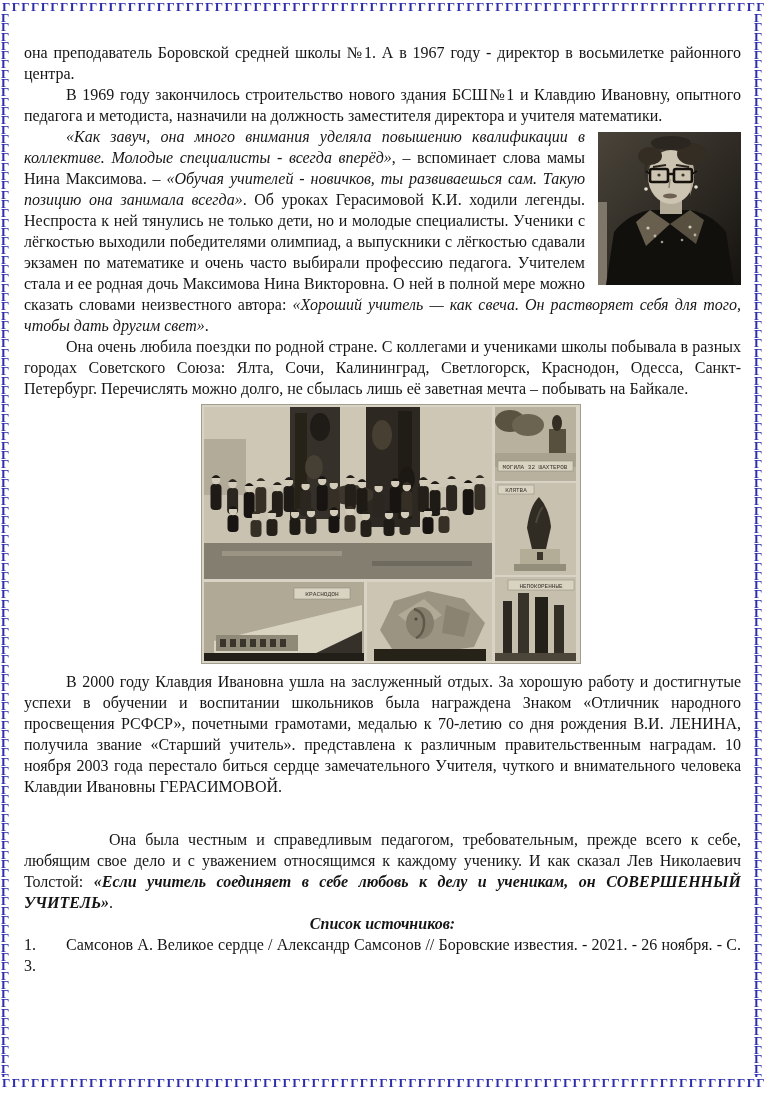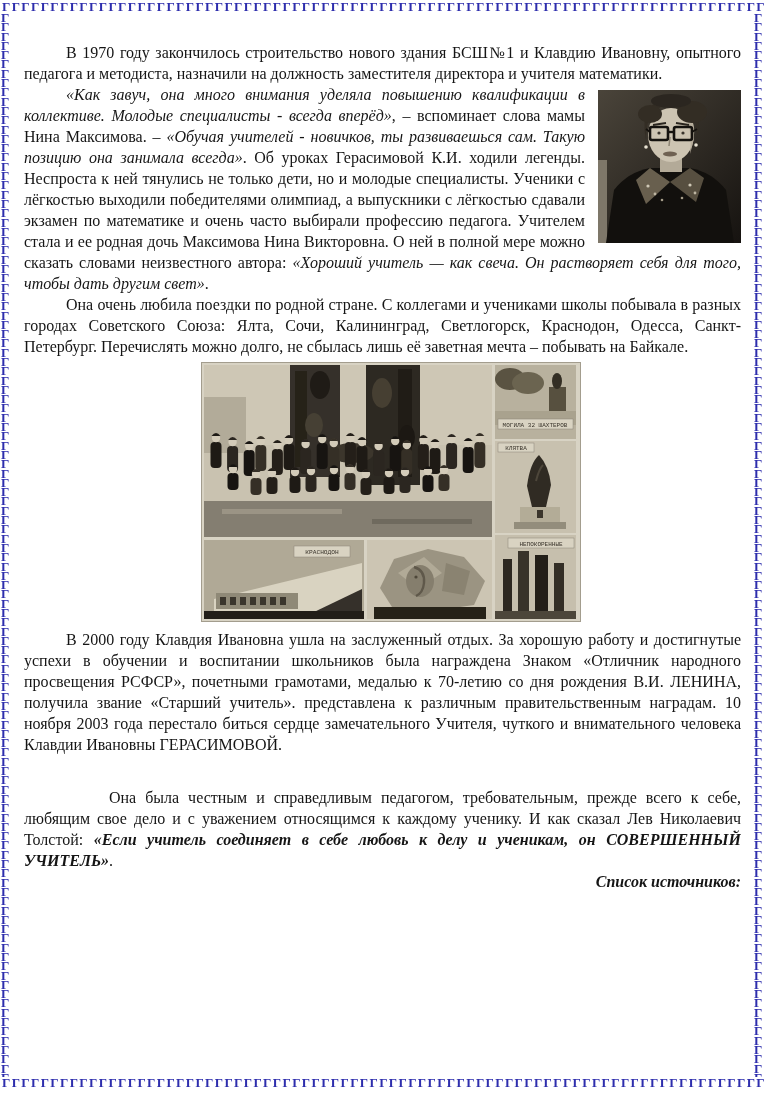--- a/index.html
+++ b/index.html
@@ -59,40 +59,41 @@
   
   .collage-wrap{
     position:relative;left:8px;
     width:378px;margin:5px auto 7px;
     border:1px solid #a39d8e;
     background:#d8d3c4;
   }
   .collage-wrap svg{display:block;width:376px;height:258px;}
   
   .src-head{
-    text-align:right;
+    text-align:center;
     font-weight:bold;font-style:italic;
     font-size:16px;line-height:21px;margin:0;
   }
   .src-item{margin:0;}
   .src-num{display:inline-block;width:42px;}
 </style>
 </head>
 <body>
 
 <div class="page">
 
   <div class="b-strip b-top" style="color: rgb(46, 46, 173);">ΓΓΓΓΓΓΓΓΓΓΓΓΓΓΓΓΓΓΓΓΓΓΓΓΓΓΓΓΓΓΓΓΓΓΓΓΓΓΓΓΓΓΓΓΓΓΓΓΓΓΓΓΓΓΓΓΓΓΓΓΓΓΓΓΓΓΓΓΓΓΓΓΓΓΓΓΓΓΓΓΓΓΓΓΓΓΓΓ</div>
   <div class="b-strip b-bottom" style="color: rgb(46, 46, 173);">ΓΓΓΓΓΓΓΓΓΓΓΓΓΓΓΓΓΓΓΓΓΓΓΓΓΓΓΓΓΓΓΓΓΓΓΓΓΓΓΓΓΓΓΓΓΓΓΓΓΓΓΓΓΓΓΓΓΓΓΓΓΓΓΓΓΓΓΓΓΓΓΓΓΓΓΓΓΓΓΓΓΓΓΓΓΓΓΓ</div>
   <div class="b-strip b-left" style="color: rgb(46, 46, 173);">ΓΓΓΓΓΓΓΓΓΓΓΓΓΓΓΓΓΓΓΓΓΓΓΓΓΓΓΓΓΓΓΓΓΓΓΓΓΓΓΓΓΓΓΓΓΓΓΓΓΓΓΓΓΓΓΓΓΓΓΓΓΓΓΓΓΓΓΓΓΓΓΓΓΓΓΓΓΓΓΓΓΓΓΓΓΓΓΓΓΓΓΓΓΓΓΓΓΓΓΓΓΓΓΓΓΓΓΓΓΓΓΓΓΓΓΓΓΓΓΓΓΓΓΓΓΓΓΓΓΓ</div>
   <div class="b-strip b-right" style="color: rgb(46, 46, 173);">ΓΓΓΓΓΓΓΓΓΓΓΓΓΓΓΓΓΓΓΓΓΓΓΓΓΓΓΓΓΓΓΓΓΓΓΓΓΓΓΓΓΓΓΓΓΓΓΓΓΓΓΓΓΓΓΓΓΓΓΓΓΓΓΓΓΓΓΓΓΓΓΓΓΓΓΓΓΓΓΓΓΓΓΓΓΓΓΓΓΓΓΓΓΓΓΓΓΓΓΓΓΓΓΓΓΓΓΓΓΓΓΓΓΓΓΓΓΓΓΓΓΓΓΓΓΓΓΓΓΓ</div>
 
   <div class="content">
 
-    <div class="para ind"><span class="r-n">В 1970 году закончилось строительство нового здания БСШ№1 и Клавдию Ивановну, опытного педагога и методиста, назначили на должность заместителя директора и учителя математики.</span></div>
+    <div class="para"><span class="r-n">она преподаватель Боровской средней школы №1. А в 1967 году - директор в восьмилетке районного центра.</span></div>
+    <div class="para ind"><span class="r-n">В 1969 году закончилось строительство нового здания БСШ№1 и Клавдию Ивановну, опытного педагога и методиста, назначили на должность заместителя директора и учителя математики.</span></div>
 
     <div class="portrait">
       <svg viewBox="0 0 143 153" xmlns="http://www.w3.org/2000/svg">
         <defs>
           <linearGradient id="bgG" x1="0" y1="0" x2="1" y2="1">
             <stop offset="0" stop-color="#4a443a"></stop>
             <stop offset="1" stop-color="#161310"></stop>
           </linearGradient>
         </defs>
         <rect x="0" y="0" width="143" height="153" fill="url(#bgG)"></rect>
@@ -314,15 +315,18 @@
           <rect x="172" y="244" width="112" height="12" fill="#262218"></rect>
         </g>
       </svg>
     </div>
 
     <div class="para ind"><span class="r-n">В 2000 году Клавдия Ивановна ушла на заслуженный отдых. За хорошую работу и достигнутые успехи в обучении и воспитании школьников была награждена Знаком «Отличник народного просвещения РСФСР», почетными грамотами, медалью к 70-летию со дня рождения В.И. ЛЕНИНА, получила звание «Старший учитель». представлена к различным правительственным наградам. 10 ноября 2003 года перестало биться сердце замечательного Учителя, чуткого и внимательного человека Клавдии Ивановны ГЕРАСИМОВОЙ.</span></div>
     <div class="para ind-lg"><span class="r-n">Она была честным и справедливым педагогом, требовательным, прежде всего к себе, любящим свое дело и с уважением  относящимся к каждому ученику. И как сказал Лев Николаевич Толстой: </span><span class="r-bi">«Если учитель соединяет в себе любовь к делу и ученикам, он СОВЕРШЕННЫЙ УЧИТЕЛЬ»</span><span class="r-n">.</span></div>
 
     <div class="src-head">Список источников:</div>
 
+    <div class="src-item">
+      <span class="src-num">1.</span><span>Самсонов А. Великое сердце / Александр Самсонов // Боровские известия. - 2021. - 26 ноября. - С. 3.</span>
+    </div>
 
   </div>
 </div>
 
 </body></html>

